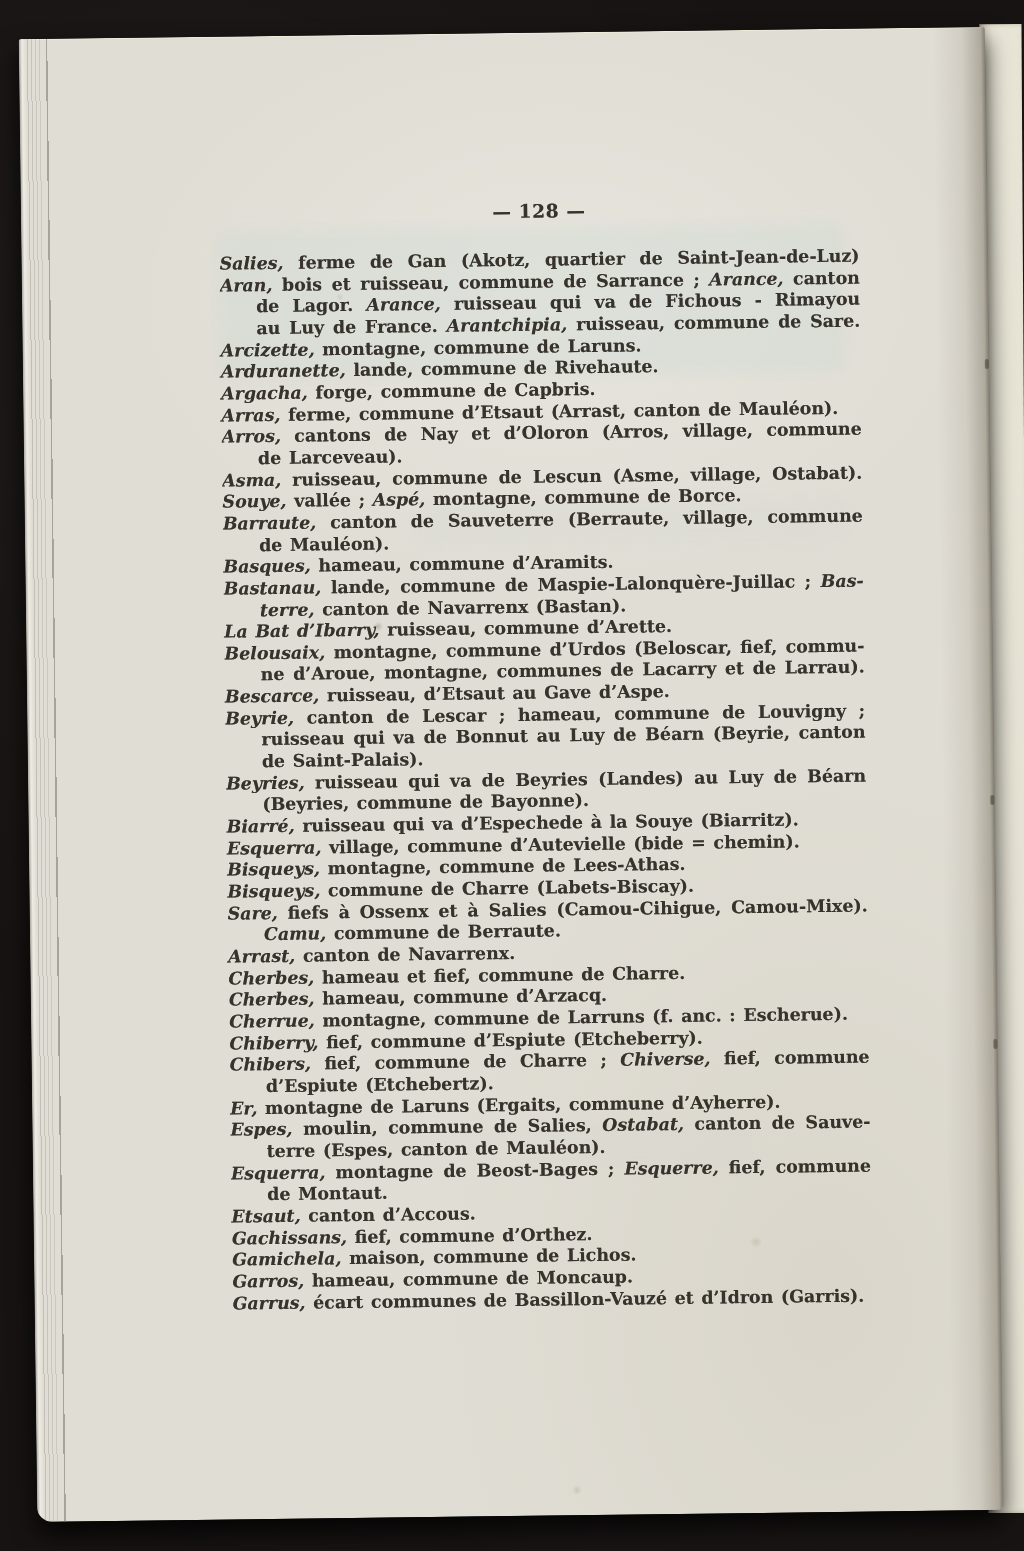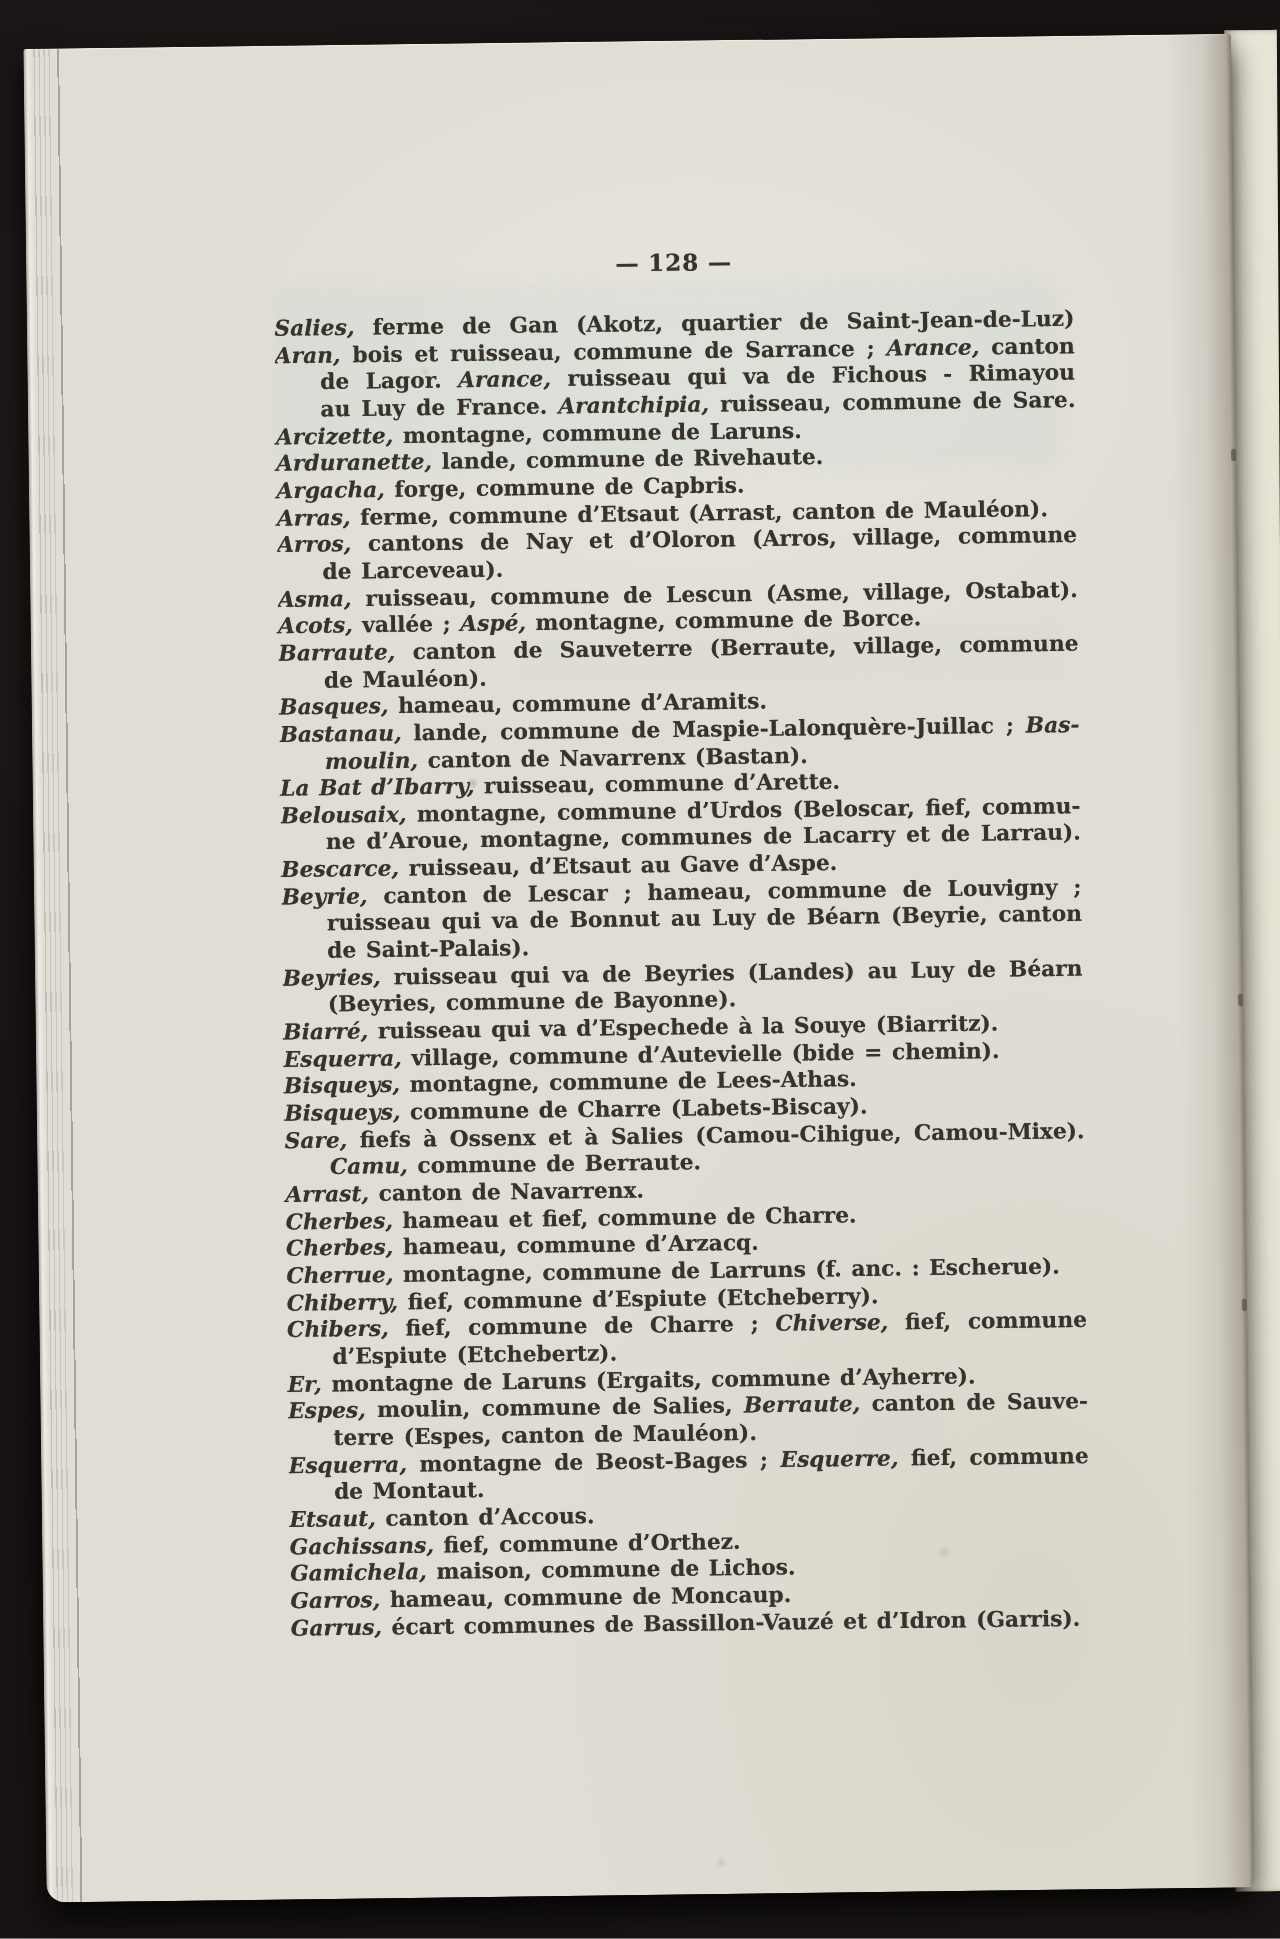--- a/index.html
+++ b/index.html
@@ -94,26 +94,26 @@
           <div class="line just"><span class="it">Aran,</span><span> bois et ruisseau, commune de Sarrance ; </span><span class="it">Arance,</span><span> canton</span></div>
           <div class="line just ind"><span>de Lagor. </span><span class="it">Arance,</span><span> ruisseau qui va de Fichous - Rimayou</span></div>
           <div class="line just ind"><span>au Luy de France. </span><span class="it">Arantchipia,</span><span> ruisseau, commune de Sare.</span></div>
           <div class="line"><span class="it">Arcizette,</span><span> montagne, commune de Laruns.</span></div>
           <div class="line"><span class="it">Arduranette,</span><span> lande, commune de Rivehaute.</span></div>
           <div class="line"><span class="it">Argacha,</span><span> forge, commune de Capbris.</span></div>
           <div class="line"><span class="it">Arras,</span><span> ferme, commune d’Etsaut (Arrast, canton de Mauléon).</span></div>
           <div class="line just"><span class="it">Arros,</span><span> cantons de Nay et d’Oloron (Arros, village, commune</span></div>
           <div class="line ind"><span>de Larceveau).</span></div>
           <div class="line just"><span class="it">Asma,</span><span> ruisseau, commune de Lescun (Asme, village, Ostabat).</span></div>
-          <div class="line"><span class="it">Acots,</span><span> vallée ; </span><span class="it">Aspé,</span><span> montagne, commune de Borce.</span></div>
+          <div class="line"><span class="it">Souye,</span><span> vallée ; </span><span class="it">Aspé,</span><span> montagne, commune de Borce.</span></div>
           <div class="line just"><span class="it">Barraute,</span><span> canton de Sauveterre (Berraute, village, commune</span></div>
           <div class="line ind"><span>de Mauléon).</span></div>
           <div class="line"><span class="it">Basques,</span><span> hameau, commune d’Aramits.</span></div>
           <div class="line just"><span class="it">Bastanau,</span><span> lande, commune de Maspie-Lalonquère-Juillac ; </span><span class="it">Bas-</span></div>
-          <div class="line ind"><span class="it">moulin,</span><span> canton de Navarrenx (Bastan).</span></div>
+          <div class="line ind"><span class="it">terre,</span><span> canton de Navarrenx (Bastan).</span></div>
           <div class="line"><span class="it">La Bat d’Ibarry,</span><span> ruisseau, commune d’Arette.</span></div>
           <div class="line just"><span class="it">Belousaix,</span><span> montagne, commune d’Urdos (Beloscar, fief, commu-</span></div>
           <div class="line just ind"><span>ne d’Aroue, montagne, communes de Lacarry et de Larrau).</span></div>
           <div class="line"><span class="it">Bescarce,</span><span> ruisseau, d’Etsaut au Gave d’Aspe.</span></div>
           <div class="line just"><span class="it">Beyrie,</span><span> canton de Lescar ; hameau, commune de Louvigny ;</span></div>
           <div class="line just ind"><span>ruisseau qui va de Bonnut au Luy de Béarn (Beyrie, canton</span></div>
           <div class="line ind"><span>de Saint-Palais).</span></div>
           <div class="line just"><span class="it">Beyries,</span><span> ruisseau qui va de Beyries (Landes) au Luy de Béarn</span></div>
           <div class="line ind"><span>(Beyries, commune de Bayonne).</span></div>
           <div class="line"><span class="it">Biarré,</span><span> ruisseau qui va d’Espechede à la Souye (Biarritz).</span></div>
@@ -123,21 +123,21 @@
           <div class="line just"><span class="it">Sare,</span><span> fiefs à Ossenx et à Salies (Camou-Cihigue, Camou-Mixe).</span></div>
           <div class="line ind"><span class="it">Camu,</span><span> commune de Berraute.</span></div>
           <div class="line"><span class="it">Arrast,</span><span> canton de Navarrenx.</span></div>
           <div class="line"><span class="it">Cherbes,</span><span> hameau et fief, commune de Charre.</span></div>
           <div class="line"><span class="it">Cherbes,</span><span> hameau, commune d’Arzacq.</span></div>
           <div class="line"><span class="it">Cherrue,</span><span> montagne, commune de Larruns (f. anc. : Escherue).</span></div>
           <div class="line"><span class="it">Chiberry,</span><span> fief, commune d’Espiute (Etcheberry).</span></div>
           <div class="line just"><span class="it">Chibers,</span><span> fief, commune de Charre ; </span><span class="it">Chiverse,</span><span> fief, commune</span></div>
           <div class="line ind"><span>d’Espiute (Etchebertz).</span></div>
           <div class="line"><span class="it">Er,</span><span> montagne de Laruns (Ergaits, commune d’Ayherre).</span></div>
-          <div class="line just"><span class="it">Espes,</span><span> moulin, commune de Salies, </span><span class="it">Berraute,</span><span> canton de Sauve-</span></div>
+          <div class="line just"><span class="it">Espes,</span><span> moulin, commune de Salies, </span><span class="it">Ostabat,</span><span> canton de Sauve-</span></div>
           <div class="line ind"><span>terre (Espes, canton de Mauléon).</span></div>
           <div class="line just"><span class="it">Esquerra,</span><span> montagne de Beost-Bages ; </span><span class="it">Esquerre,</span><span> fief, commune</span></div>
           <div class="line ind"><span>de Montaut.</span></div>
           <div class="line"><span class="it">Etsaut,</span><span> canton d’Accous.</span></div>
           <div class="line"><span class="it">Gachissans,</span><span> fief, commune d’Orthez.</span></div>
           <div class="line"><span class="it">Gamichela,</span><span> maison, commune de Lichos.</span></div>
           <div class="line"><span class="it">Garros,</span><span> hameau, commune de Moncaup.</span></div>
           <div class="line"><span class="it">Garrus,</span><span> écart communes de Bassillon-Vauzé et d’Idron (Garris).</span></div>
         </div>
     </div>

